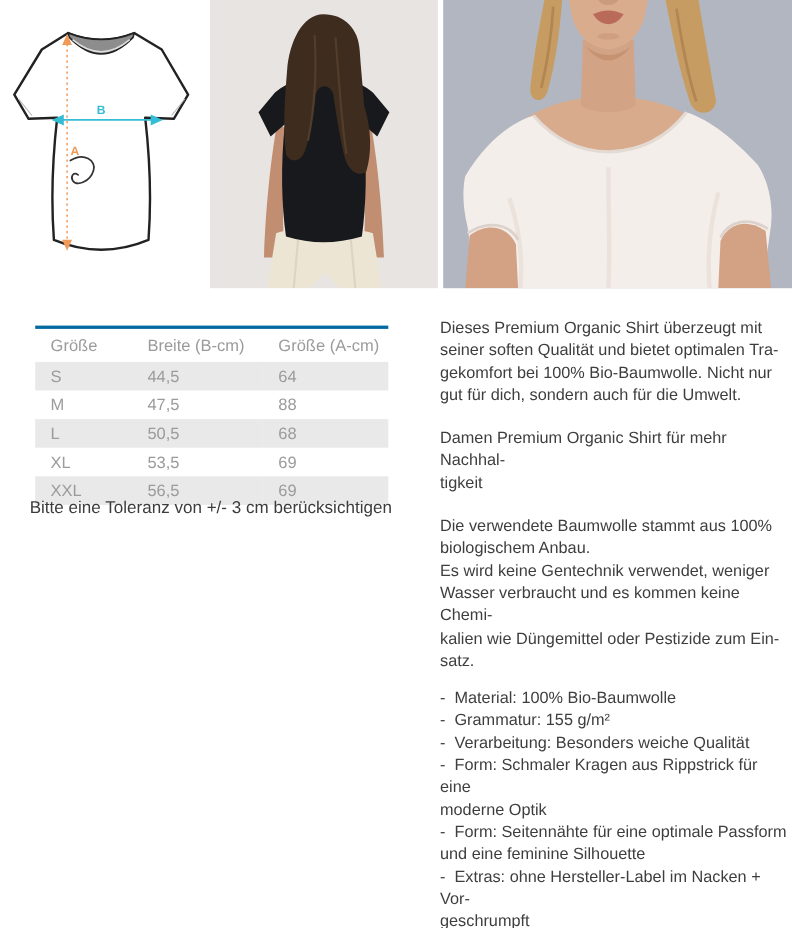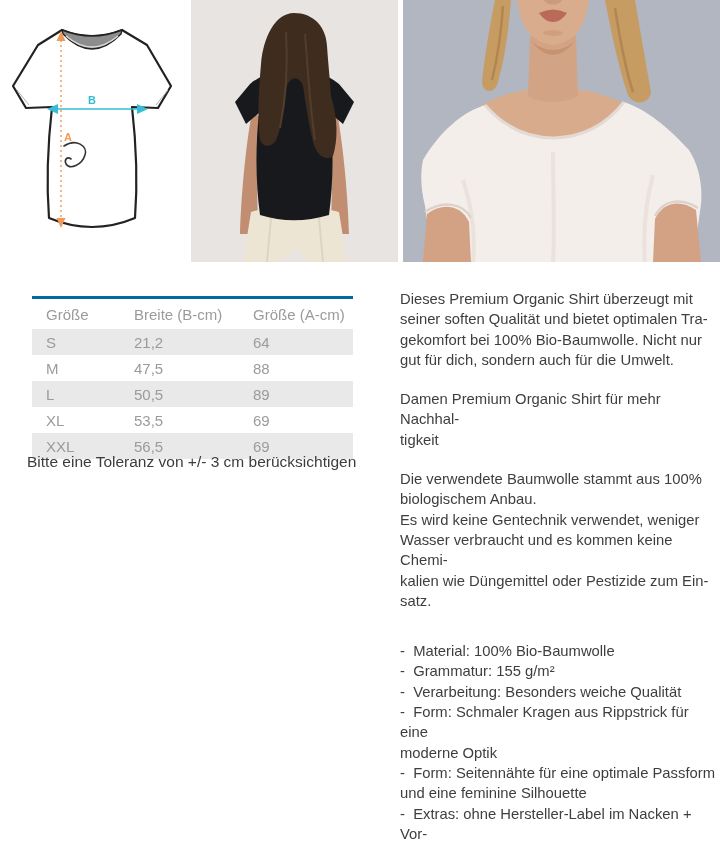--- a/index.html
+++ b/index.html
@@ -38,21 +38,21 @@
     position: absolute; left: 27px; top: 453px;
     font-size: 15.5px; color: #3c3c3c;
   }
 
   
   .description {
     position: absolute; left: 400px; top: 289px; width: 318px;
     font-size: 14.8px; line-height: 20.3px; color: #3e3e3e;
   }
   .description p { margin: 0 0 19px 0; white-space: pre-wrap; }
-  .description p.tight { margin-bottom: 30px; }
+  .description p.tight { margin-bottom: 14px; }
   .description p:last-child { margin-bottom: 0; }
 </style>
 </head>
 <body>
 
 <div class="gallery">
 
   <figure class="fig-diagram">
     <svg viewBox="0 0 185 262">
 
@@ -151,32 +151,32 @@
     <thead>
       <tr>
         <th>Größe</th>
         <th>Breite (B-cm)</th>
         <th>Größe (A-cm)</th>
       </tr>
     </thead>
     <tbody>
       <tr class="striped">
         <td>S</td>
-        <td>21,2</td>
+        <td>44,5</td>
         <td>64</td>
       </tr>
       <tr>
         <td>M</td>
         <td>47,5</td>
         <td>88</td>
       </tr>
       <tr class="striped">
         <td>L</td>
         <td>50,5</td>
-        <td>89</td>
+        <td>68</td>
       </tr>
       <tr>
         <td>XL</td>
         <td>53,5</td>
         <td>69</td>
       </tr>
       <tr class="striped">
         <td>XXL</td>
         <td>56,5</td>
         <td>69</td>

